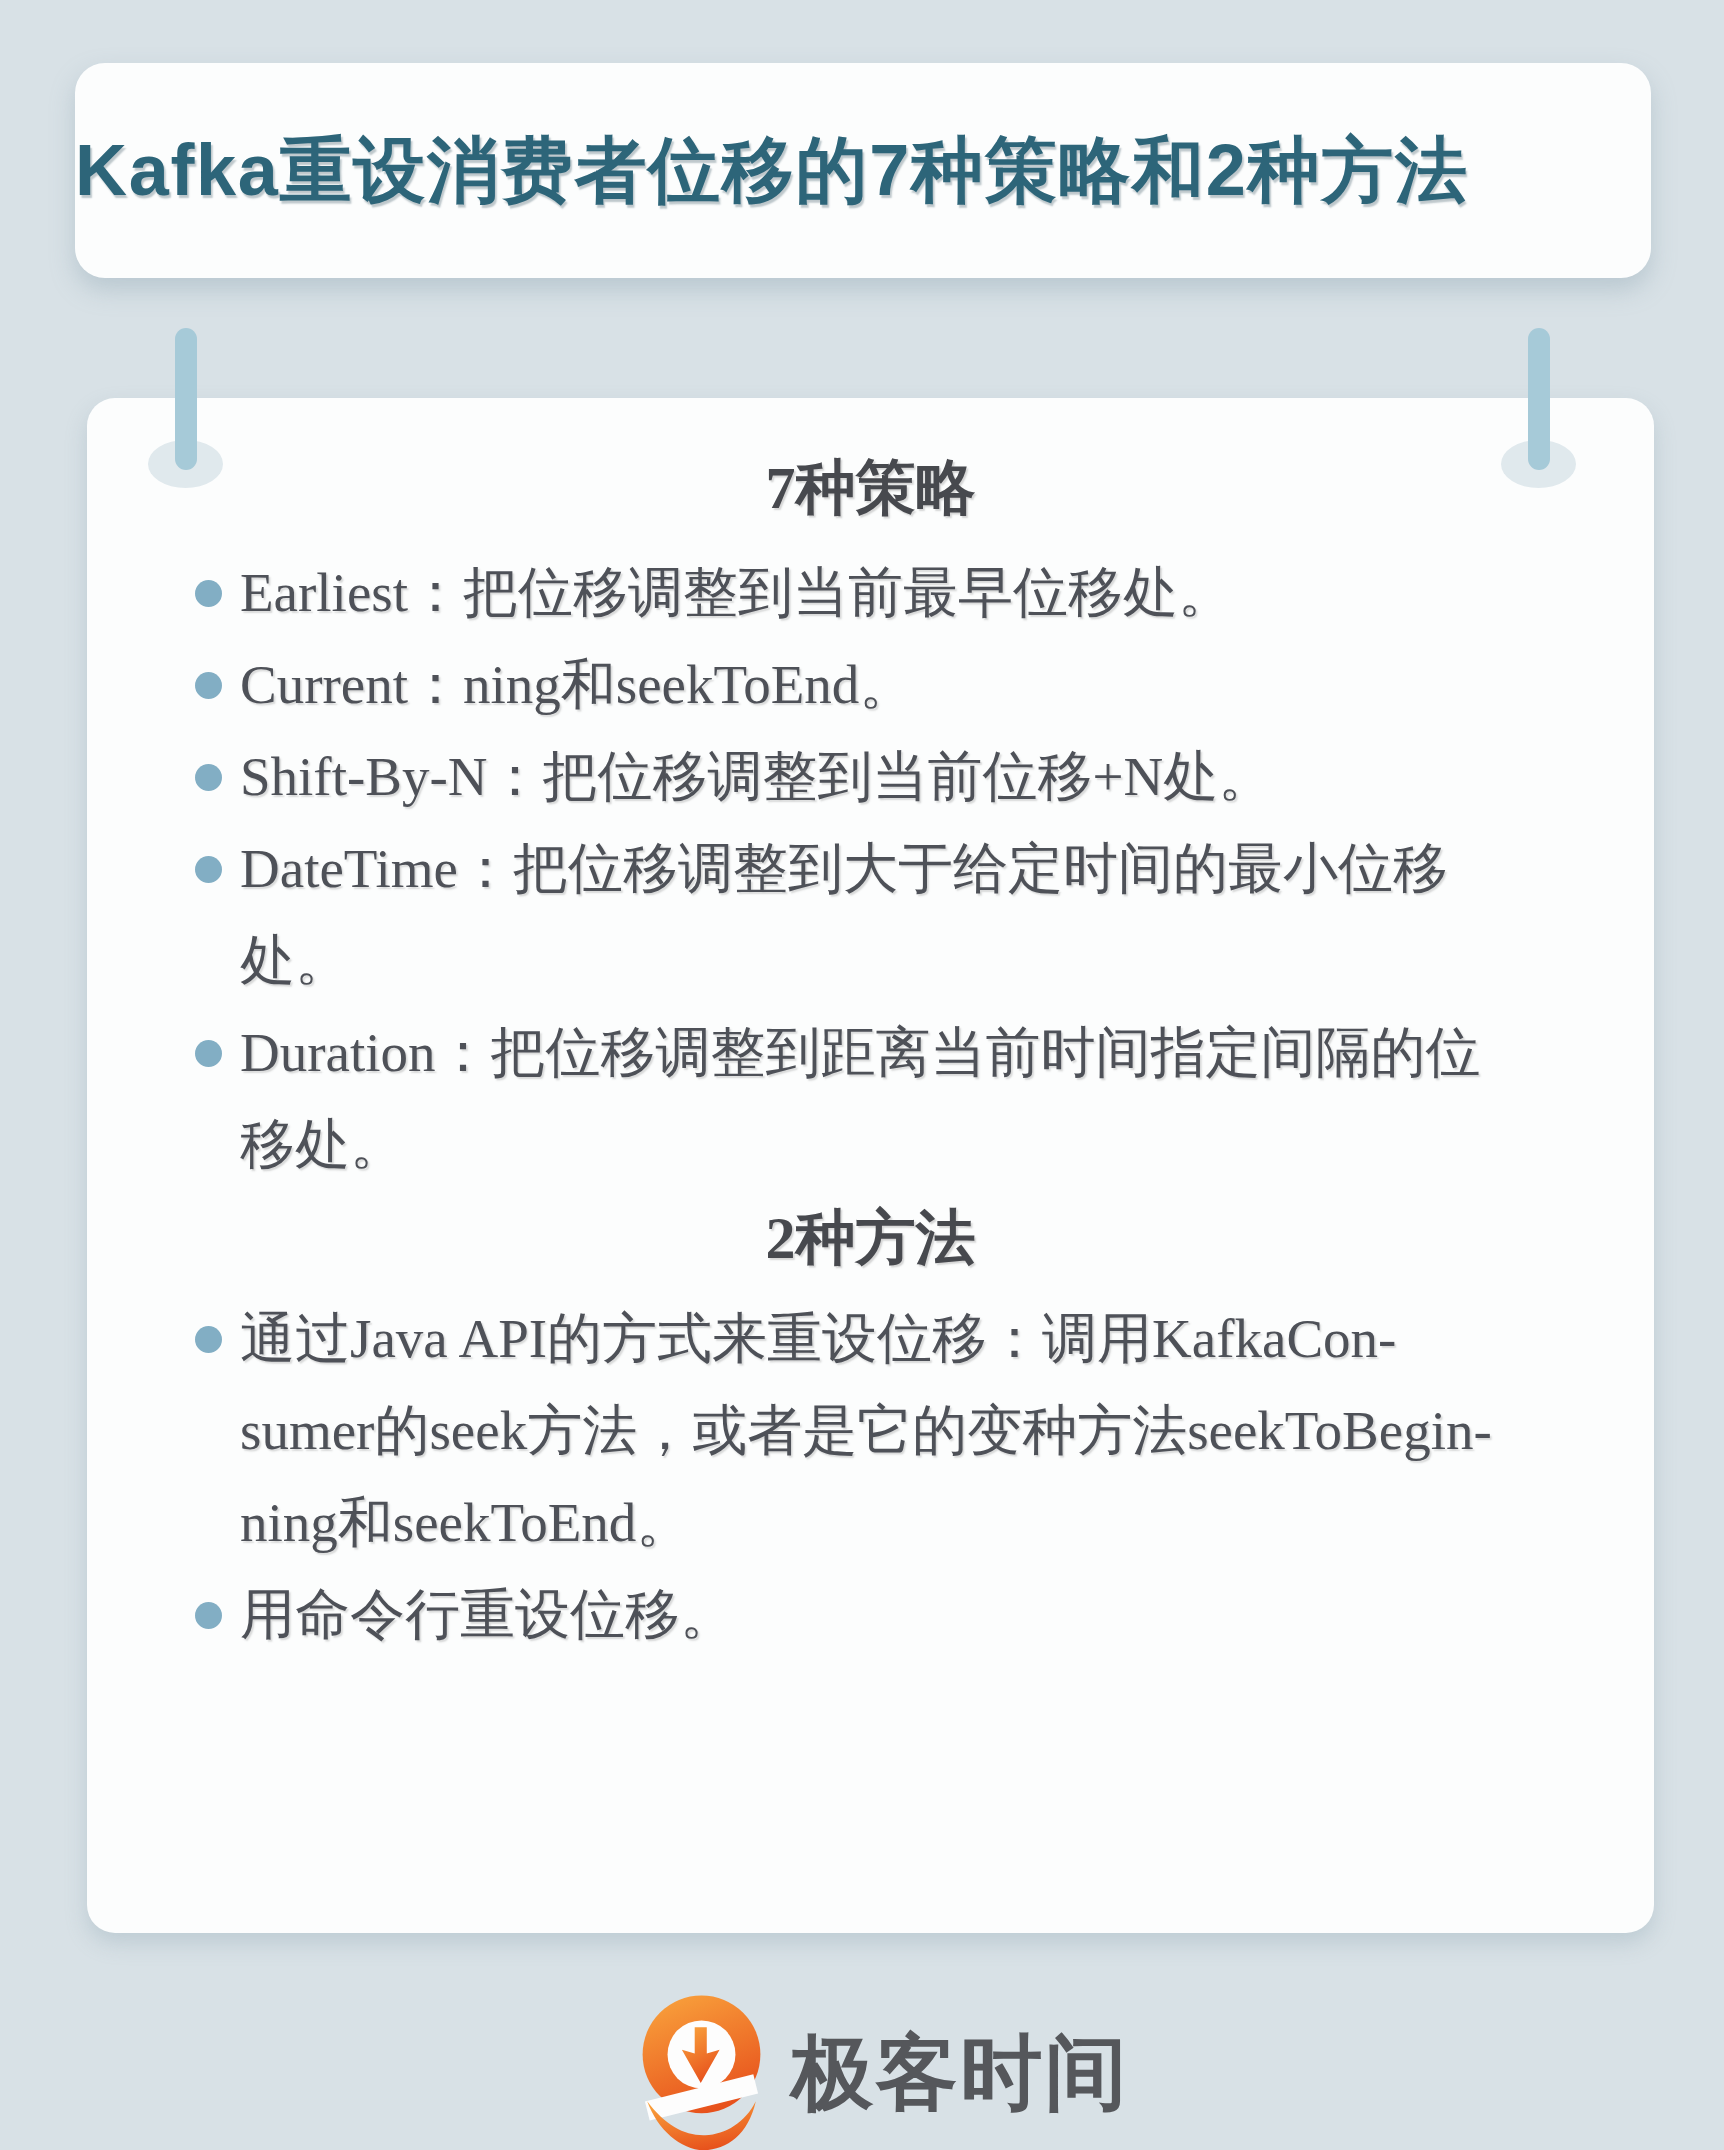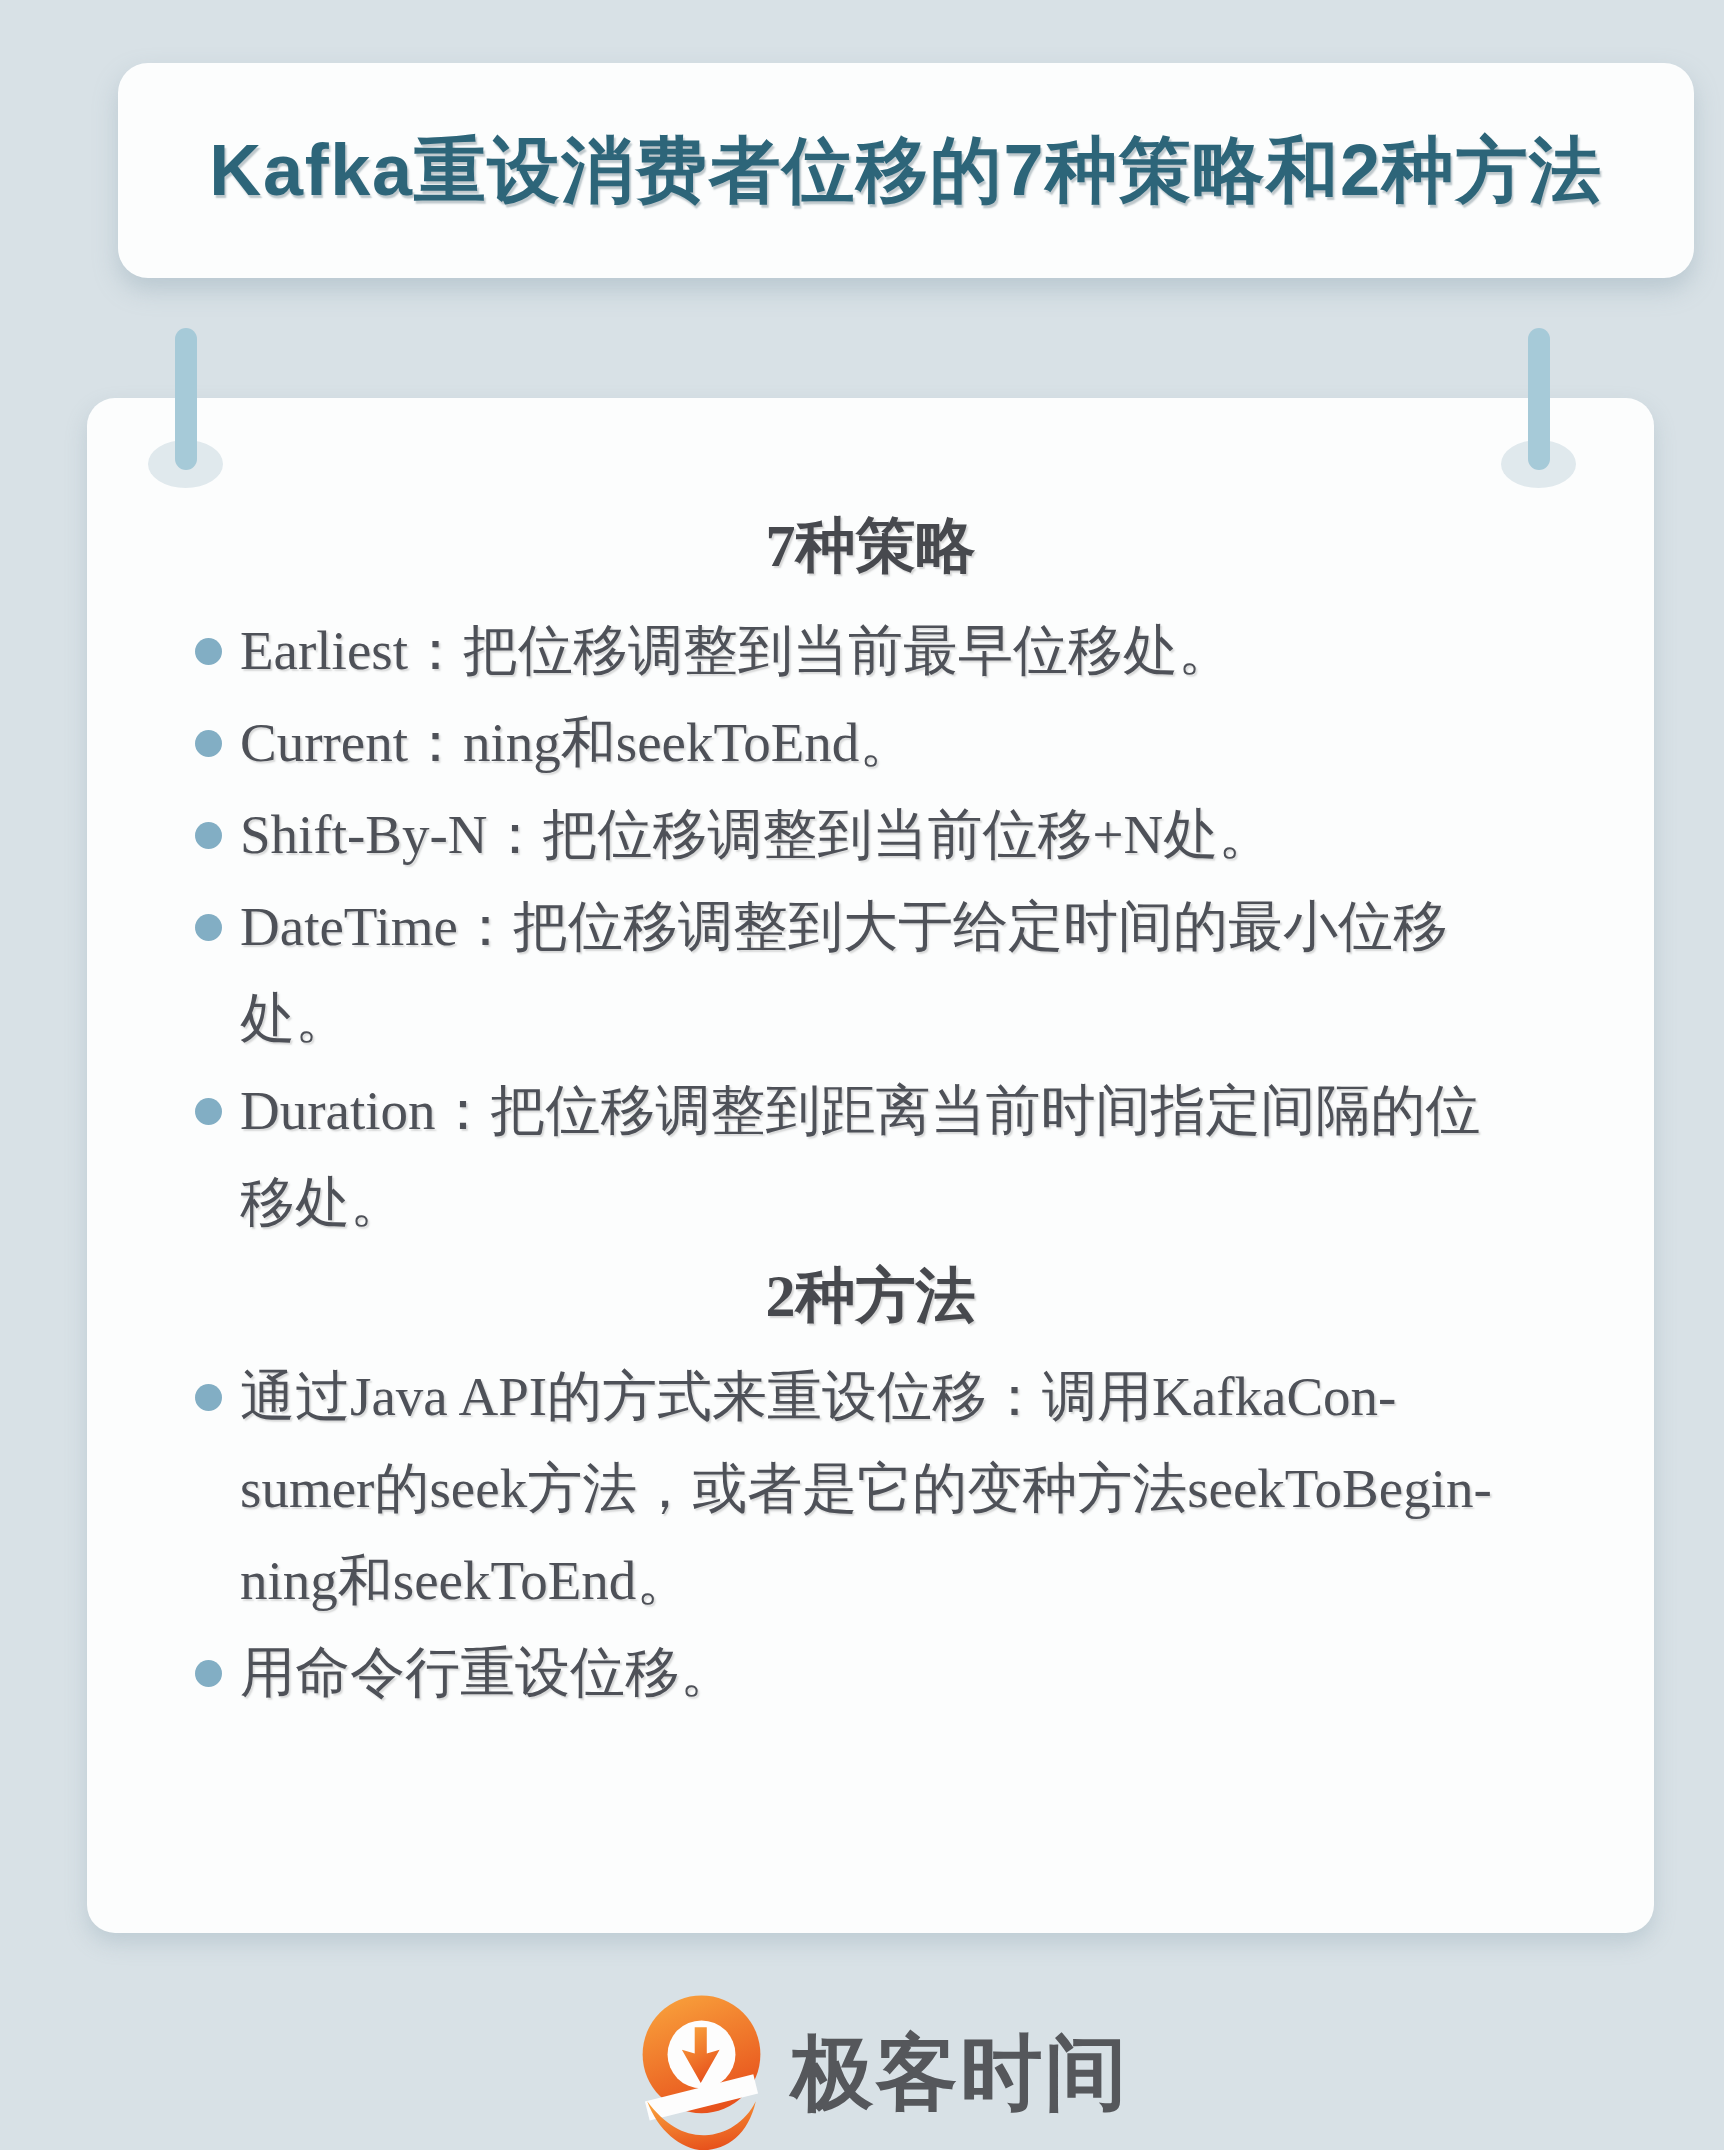--- a/index.html
+++ b/index.html
@@ -13,23 +13,22 @@
   }
 
   
   .title-card {
     position: absolute;
     left: 75px; top: 63px;
     width: 1576px; height: 215px;
     background: var(--card-bg, #fcfdfd);
     border-radius: 30px;
     box-shadow: 0 11.7px 25px rgba(130,155,168,0.35);
-    display: flex; align-items: center; justify-content: center;
+    display: flex; align-items: center; justify-content: flex-start;
     z-index: 1;
-    margin-left: 43px;
   }
   .title {
     margin: 0;
     font-family: "Liberation Sans", "DejaVu Sans", sans-serif;
     font-weight: bold;
     font-size: 72px;
     letter-spacing: 1.7px;
     color: var(--title-color, #2d6579);
     text-shadow: 1.7px 2.5px 1.7px rgba(30,60,75,0.28);
     white-space: nowrap;
@@ -60,21 +59,21 @@
   
   .main-card {
     position: absolute;
     left: 87px; top: 398px;
     width: 1567px; height: 1535px;
     background: var(--card-bg, #fcfdfd);
     border-radius: 28px;
     box-shadow: 0 10px 21.7px rgba(130,155,168,0.30);
     z-index: 1;
     box-sizing: border-box;
-    padding-top: 117px;
+    padding-top: 59px;
   }
   .section-heading {
     margin: 0 0 27px 0;
     text-align: center;
     font-size: 60px;
     line-height: 63px;
     font-weight: bold;
     color: var(--heading-color, #47494e);
     text-shadow: 1.7px 1.7px 1.7px rgba(110,110,110,0.28);
   }

